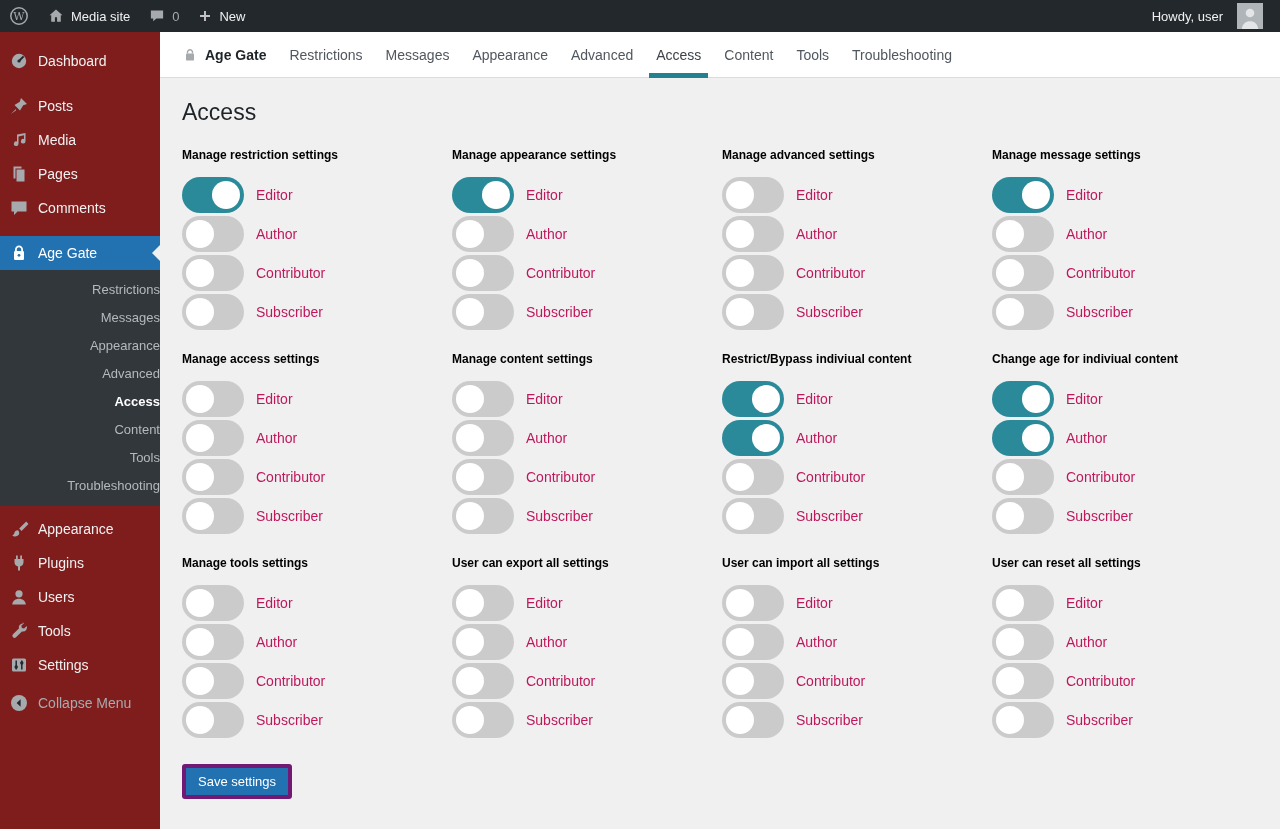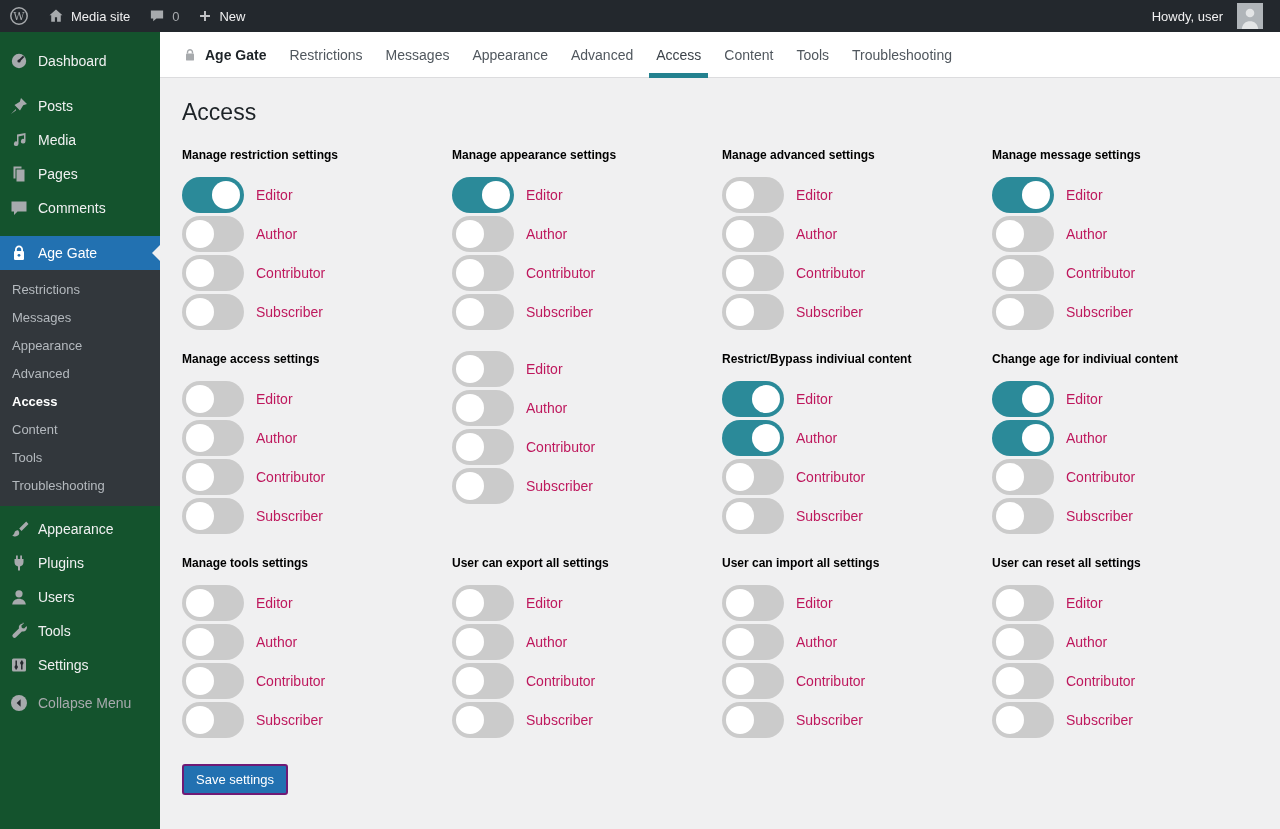--- a/index.html
+++ b/index.html
@@ -13,22 +13,22 @@
   .ab-item { display:flex; align-items:center; gap:6px; height:32px; padding:0 9px;
     color:#f0f0f1; cursor:pointer; white-space:nowrap; }
   .ab-item .count { color:#a7aaad; }
   .ab-right { margin-left:auto; display:flex; align-items:center; padding-right:8px;text-align:center; }
   .avatar { width:26px; height:26px; margin-left:8px; display:block; }
 
   
   .layout { position:absolute; top:32px; left:0; right:0; bottom:0; display:flex; }
 
   
-  .sidebar { width:160px; flex:0 0 160px; background:#14532d; padding-top:12px;
-    color:#f0f0f1; font-size:14px; }
+  .sidebar { width:160px; flex:0 0 160px; background:#7f1d1d; padding-top:12px;
+    color:#f0f0f1; font-size:14px;text-align:right; }
   .menu-item { height:34px; display:flex; align-items:center; gap:9px;
     padding-left:9px; cursor:pointer; position:relative; color:#f0f0f1; }
   .menu-item .icon { width:20px; height:20px; flex:0 0 20px; }
   .menu-sep { height:11px; }
   .menu-item.active { background:#2271b1; color:#fff; }
   .menu-item.active::after { content:""; position:absolute; right:0; top:50%;
     margin-top:-8px; border:8px solid transparent; border-right-color:#f0f0f1; }
   .submenu { background:#32373c; padding:6px 0; list-style:none; }
   .submenu li { height:28px; line-height:28px; padding-left:12px; font-size:13px;
     color:#b4b9be; cursor:pointer; }
@@ -60,21 +60,21 @@
   .toggle { width:62px; height:36px; border-radius:18px; border:none; position:relative;
     cursor:pointer; flex:0 0 62px; padding:0; }
   .toggle.off { background:#cbcbcb; }
   .toggle.on { background:#2b8a99; }
   .knob { position:absolute; top:4px; width:28px; height:28px; border-radius:50%;
     background:#fff; }
   .toggle.off .knob { left:4px; }
   .toggle.on .knob { left:30px; }
   .toggle-label { margin-left:12px; font-size:14px; color:#be185d; }
 
-  .save-btn { margin-top:5px; background:#2271b1; border:2px solid #701a75; color:#fff;
+  .save-btn { margin-top:5px; background:#2271b1; border:4px solid #701a75; color:#fff;
     font-size:13px; font-family:"Liberation Sans",sans-serif; border-radius:3px;
     padding:6px 12px; cursor:pointer; }
 </style>
 </head>
 <body>
 
 <div class="admin-bar">
   <span class="ab-item">
     <svg class="icon" width="20" height="20" viewBox="0 0 20 20">
       <circle cx="10" cy="10" r="8.2" fill="none" stroke="#a7aaad" stroke-width="1.5"></circle>
@@ -411,20 +411,21 @@
   <div class="toggle-row">
     <button class="toggle off" role="switch" aria-checked="false">
       <span class="knob"></span>
     </button>
     <span class="toggle-label">Subscriber</span>
   </div>
 </div>
   </section>
 
   <section class="group">
+    <h2 class="group-title">Manage content settings</h2>
     <div class="rows">
   <div class="toggle-row">
     <button class="toggle off" role="switch" aria-checked="false">
       <span class="knob"></span>
     </button>
     <span class="toggle-label">Editor</span>
   </div>
 
   <div class="toggle-row">
     <button class="toggle off" role="switch" aria-checked="false">

